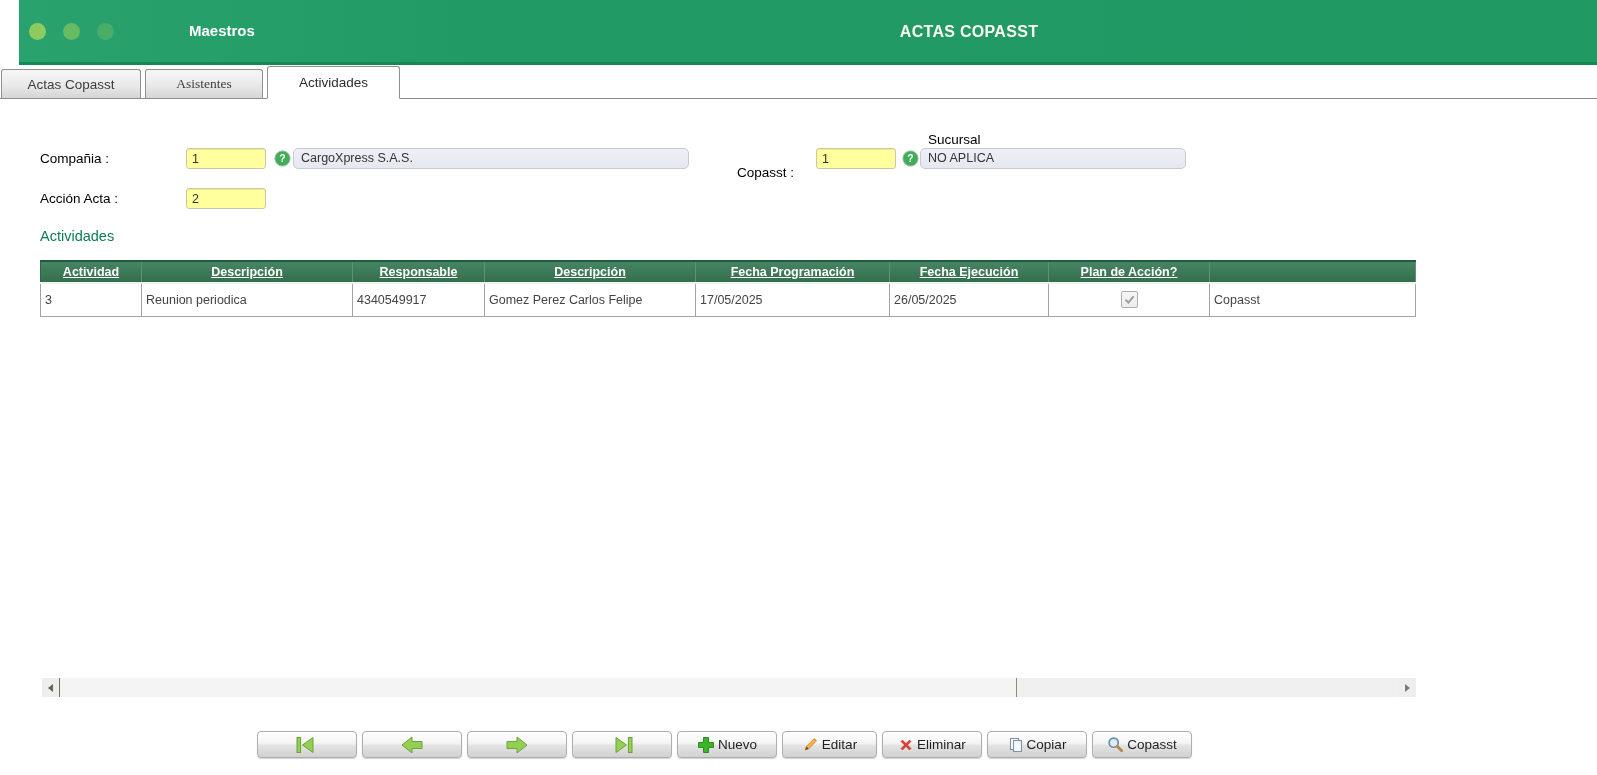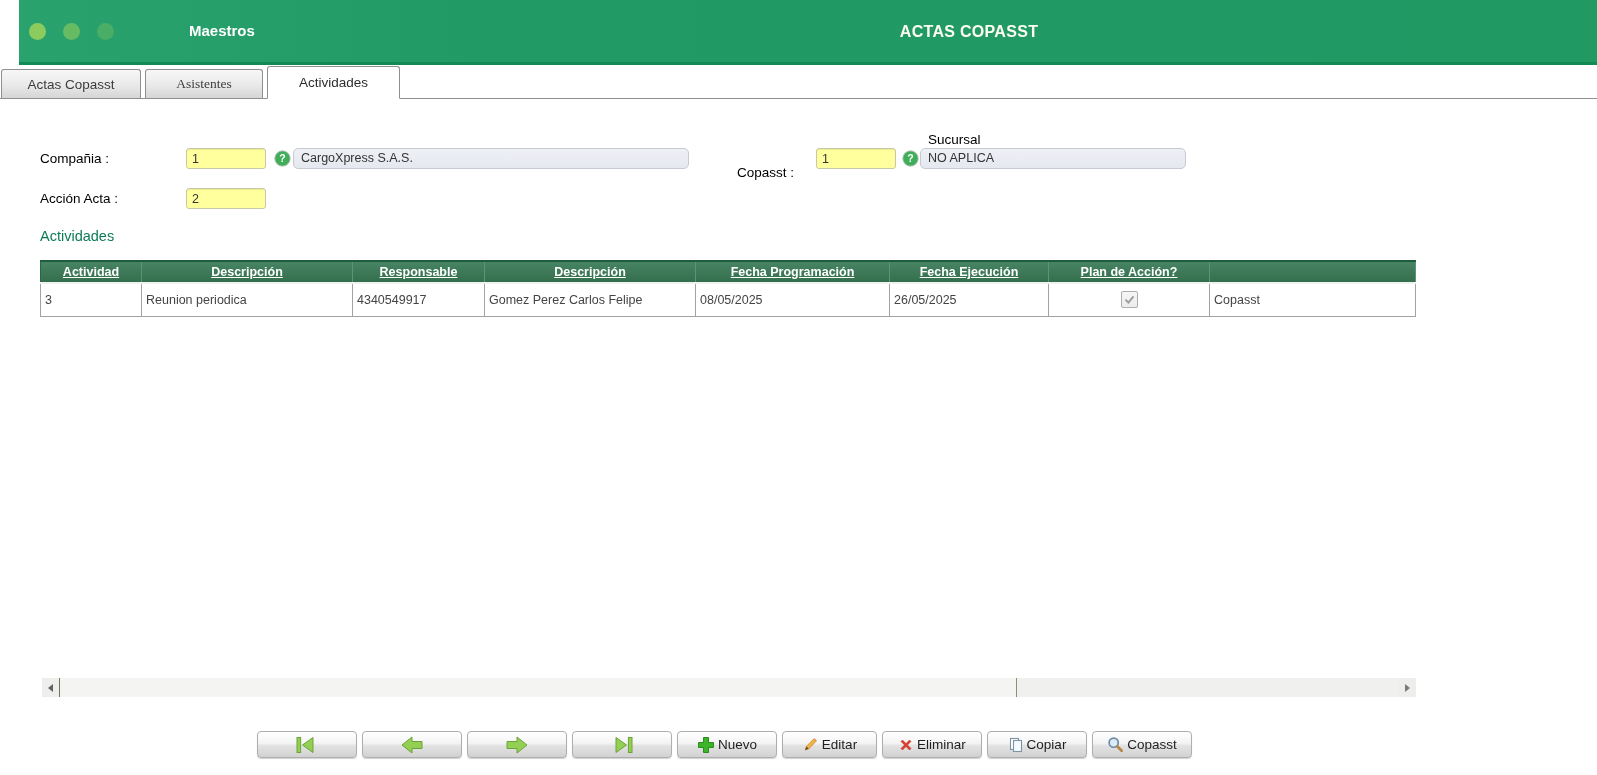--- a/index.html
+++ b/index.html
@@ -154,21 +154,21 @@
         <th>Plan de Acción?</th>
         <th></th>
       </tr>
     </thead>
     <tbody>
       <tr>
         <td>3</td>
         <td>Reunion periodica</td>
         <td>4340549917</td>
         <td>Gomez Perez Carlos Felipe</td>
-        <td>08/05/2025</td>
+        <td>17/05/2025</td>
         <td>26/05/2025</td>
         <td class="center">
           <span class="checkbox">
             <svg width="13" height="13" viewBox="0 0 16 16">
               <path d="M3 8.2 L6.6 11.8 L13 4.2" fill="none" stroke="#9b9b9b" stroke-width="2.3"></path>
             </svg>
           </span>
         </td>
         <td>Copasst</td>
       </tr>

